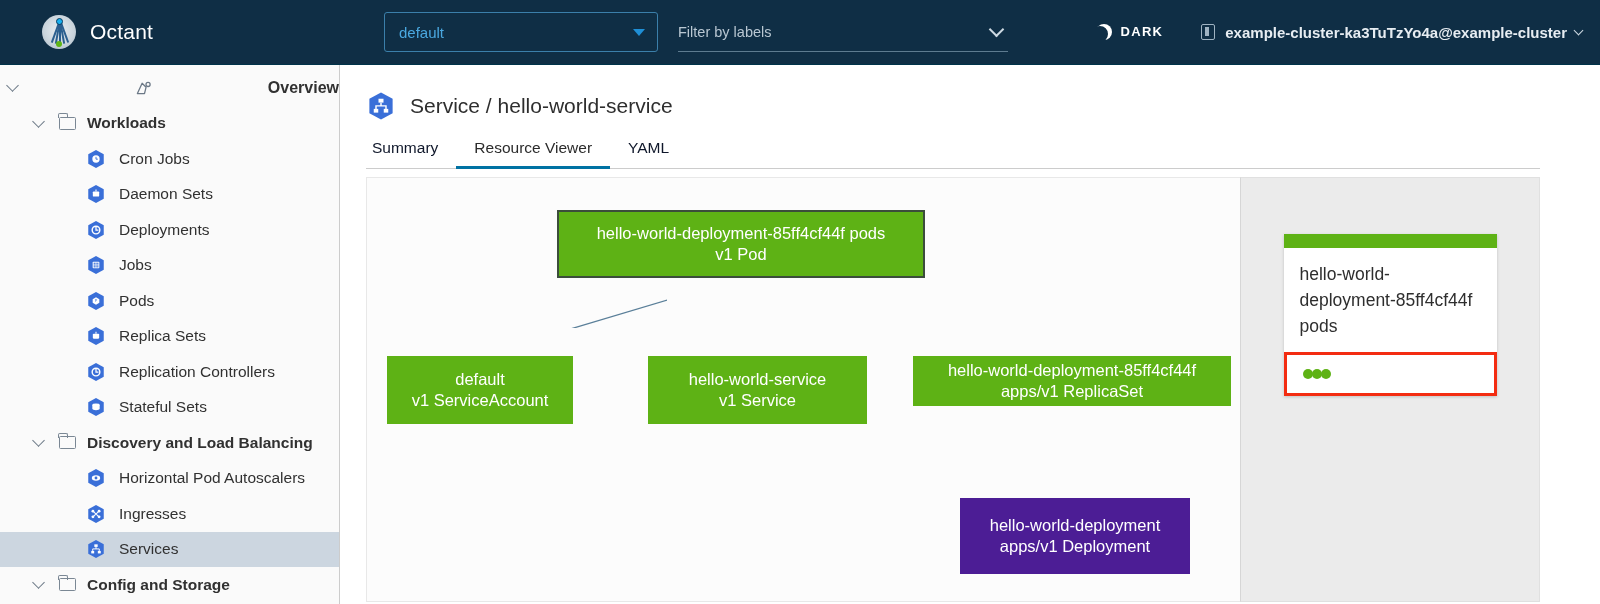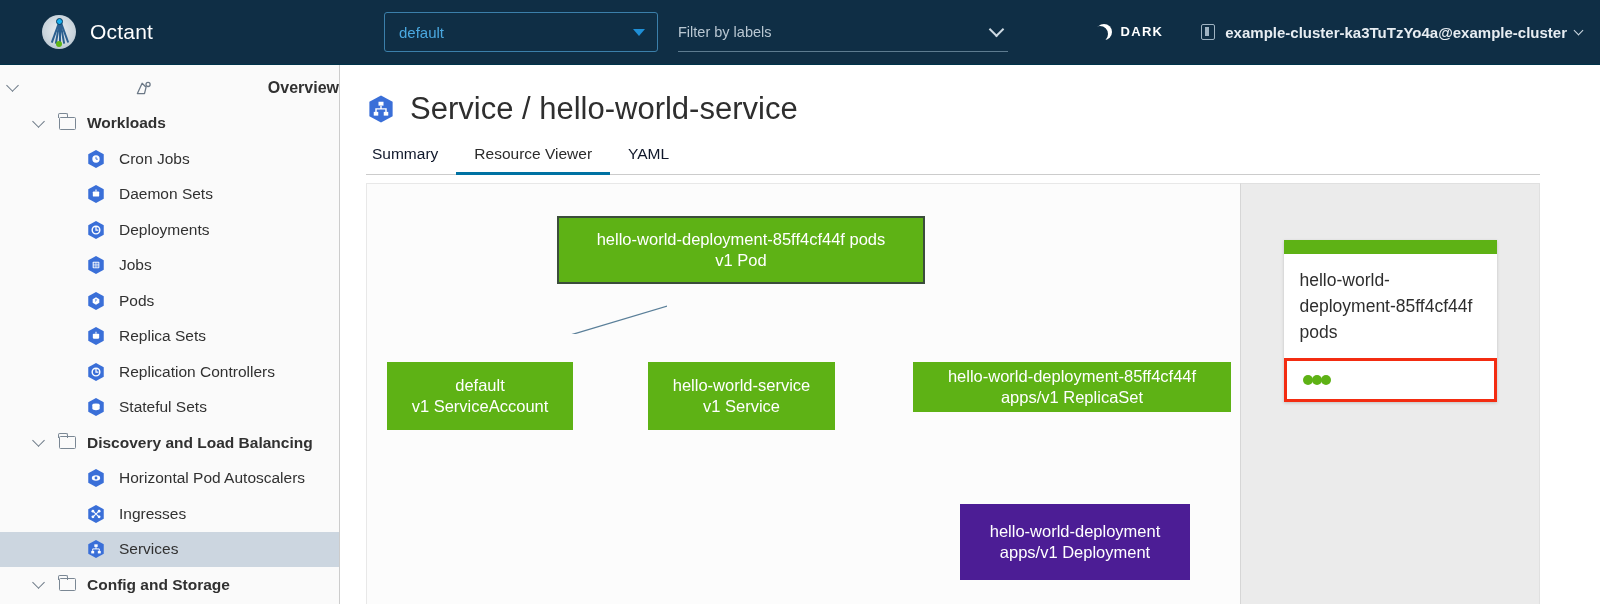--- a/index.html
+++ b/index.html
@@ -81,21 +81,21 @@
     margin-right: 11px; flex: none; position: relative; }
   .folder::before { content: ""; position: absolute; left: -1.6px; top: -4.6px;
     width: 8px; height: 4px; border: 1.6px solid #7a8794; border-bottom: none;
     border-top-left-radius: 2px; border-top-right-radius: 2px; }
   .ov-icon { width: 19px; height: 16px; margin-right: 11px; flex: none; }
   .k8s { width: 20px; height: 20px; margin-right: 13px; flex: none; }
   .nav-label { overflow: hidden; text-overflow: ellipsis; }
 
   
   .main { flex: 1; min-width: 0; background: #fff; padding: 26px 0 0 26px; overflow: hidden; }
-  .page-title { display: flex; align-items: center; font-size: 31px; color: #2e2e2e; font-weight: 400; }
+  .page-title { display: flex; align-items: center; font-size: 21px; color: #2e2e2e; font-weight: 400; }
   .page-title .k8s { width: 30px; height: 30px; margin-right: 14px; }
   .tabs { display: flex; margin-top: 18px; border-bottom: 1px solid #cccccc; width: 1174px; }
   .tab { font-size: 15.5px; color: #0f172a; padding: 0 18px 11px 18px; cursor: pointer;
     position: relative; }
   .tab:first-child { padding-left: 6px; }
   .tab.active { color: #2b2b2b; }
   .tab.active::after { content: ""; position: absolute; left: 0; right: 0; bottom: -1px;
     height: 3px; background: #0072a3; }
 
   .viewer { position: relative; width: 1174px; height: 425px; margin-top: 8px; display: flex; }
@@ -328,21 +328,21 @@
               <line x1="374" y1="100" x2="374.5" y2="178" stroke="#5a7f99" stroke-width="1.3"></line>
               <line x1="374" y1="100" x2="705" y2="178" stroke="#5a7f99" stroke-width="1.3"></line>
               <line x1="705" y1="246" x2="708" y2="320" stroke="#5a7f99" stroke-width="1.3"></line>
             </svg>
         <div class="node selected" style="left: 190px; top: 32px; width: 368px; height: 68px; background: rgb(94, 178, 21);">
               <div><span>hello-world-deployment-85ff4cf44f pods</span><br><span>v1 Pod</span></div>
             </div>
             <div class="node" style="left: 20px; top: 178px; width: 186px; height: 68px; background: rgb(94, 178, 21);">
               <div><span>default</span><br><span>v1 ServiceAccount</span></div>
             </div>
-            <div class="node" style="left: 281px; top: 178px; width: 187px; height: 68px; background: rgb(94, 178, 21);">
+            <div class="node" style="left: 281px; top: 178px; width: 219px; height: 68px; background: rgb(94, 178, 21);">
               <div><span>hello-world-service</span><br><span>v1 Service</span></div>
             </div>
             <div class="node" style="left: 546px; top: 178px; width: 318px; height: 50px; background: rgb(94, 178, 21);">
               <div><span>hello-world-deployment-85ff4cf44f</span><br><span>apps/v1 ReplicaSet</span></div>
             </div>
             <div class="node" style="left: 593px; top: 320px; width: 230px; height: 76px; background: #4c1d95;">
               <div><span>hello-world-deployment</span><br><span>apps/v1 Deployment</span></div>
             </div>
           </div>
         <div class="detail-pane">

